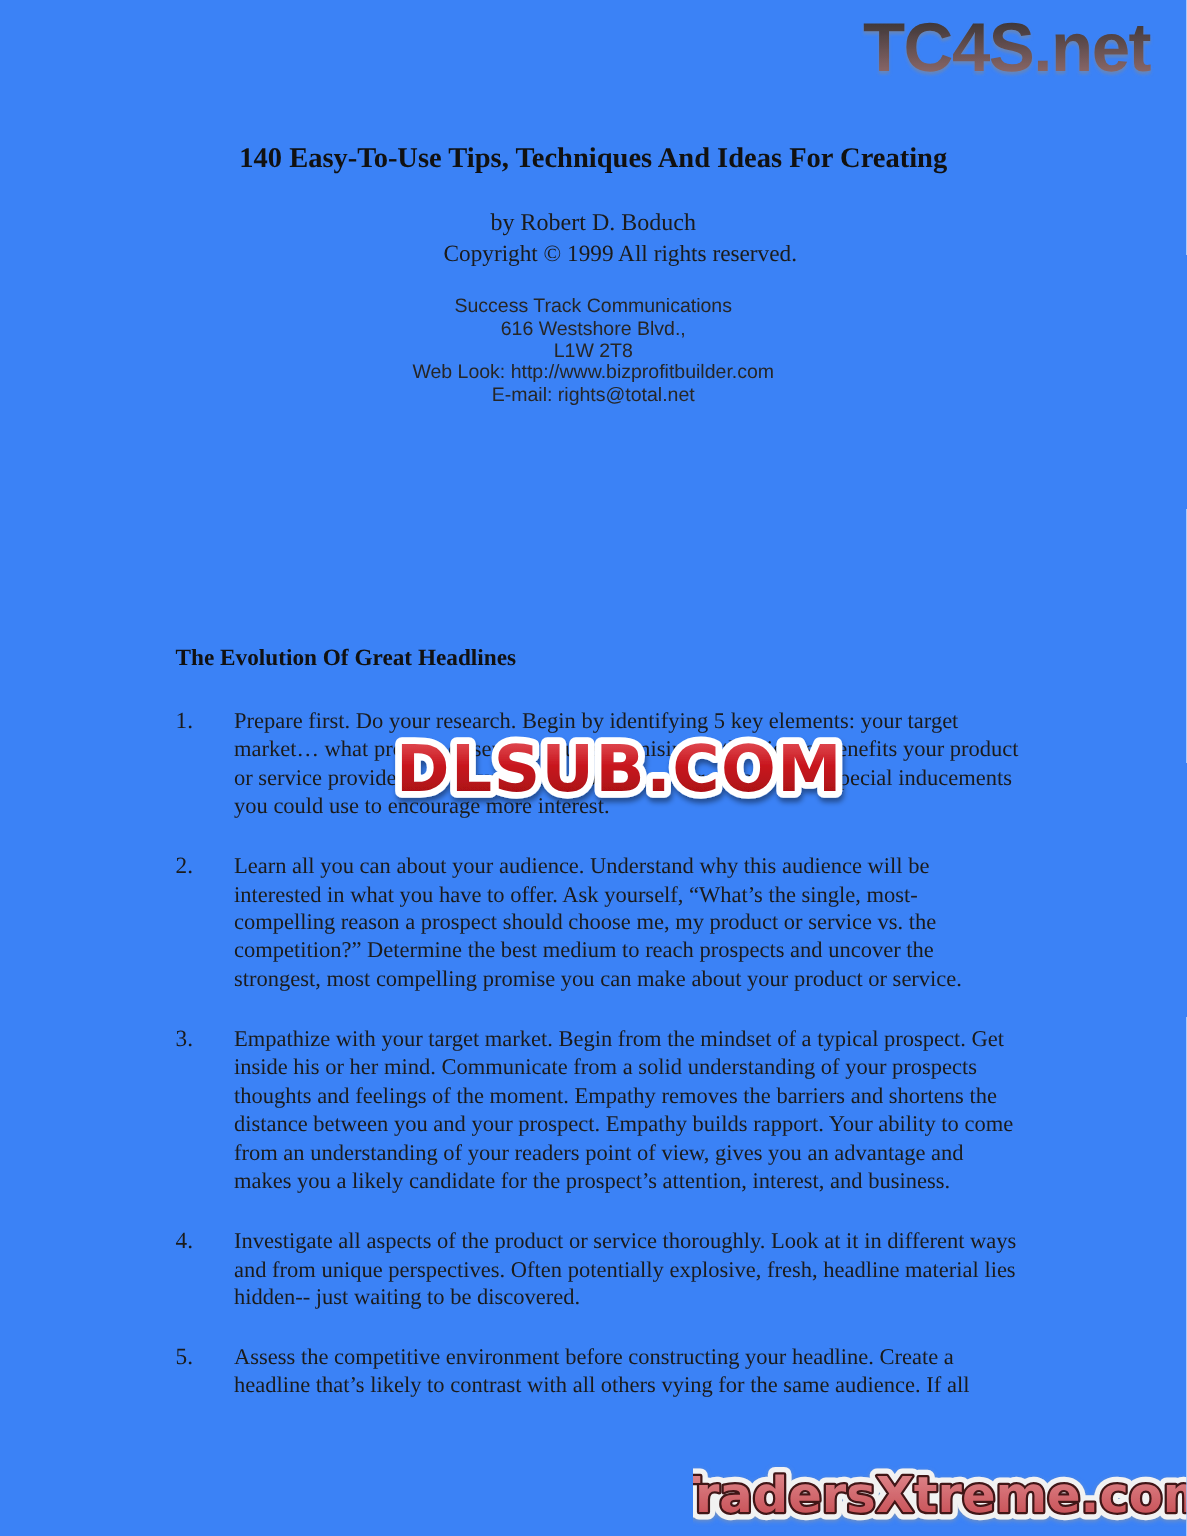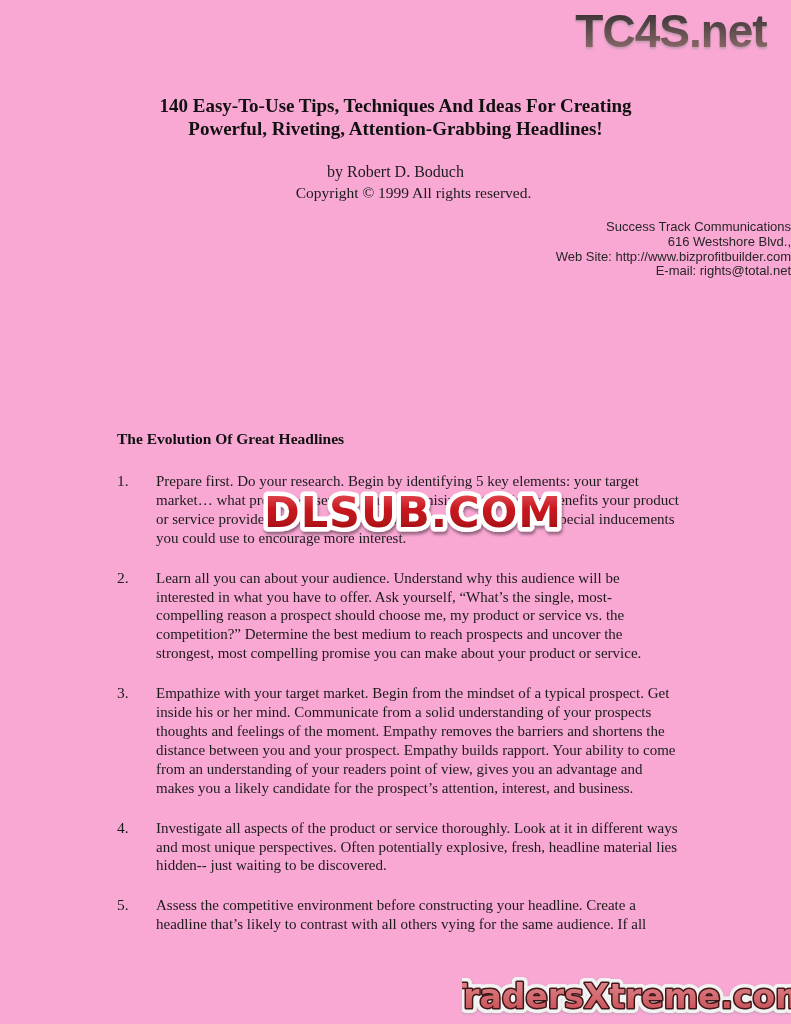--- a/index.html
+++ b/index.html
@@ -1,20 +1,20 @@
 <!DOCTYPE html>
 <html><head>
 <meta charset="utf-8">
 <style>
   * { margin:0; padding:0; box-sizing:border-box; }
   html,body { background:#ffffff; }
   .page {
     position:relative;
     width:791px; height:1024px;
-    background:#f9a8d4;
+    background:#3b82f6;
     overflow:hidden;
     font-family:"Liberation Serif", serif;
     color:#1b1b1b;
   }
 
   
   .tc4s-wrap { position:absolute; top:2px; right:0; }
   .tc4s-text {
     font-family:"Liberation Sans", sans-serif;
     font-weight:bold;
@@ -43,21 +43,20 @@
     font-size:15.5px;
     line-height:18px;
     margin-left:36px;
   }
   .contact {
     margin-top:18px;
     font-family:"Liberation Sans", sans-serif;
     font-size:13px;
     line-height:14.8px;
     color:#262626;
-    text-align:right;
   }
 
   
   .main {
     position:absolute;
     left:117px; top:430px;
     width:562px;
   }
   .section-heading {
     font-weight:bold;
@@ -107,29 +106,29 @@
       <filter id="f-tc4s" x="-20%" y="-20%" width="140%" height="160%">
         <feDropShadow dx="0" dy="2" stdDeviation="1.2" flood-color="#888888" flood-opacity="0.5"></feDropShadow>
       </filter>
     </defs>
     <text class="tc4s-text" x="118" y="45" text-anchor="middle" fill="url(#g-tc4s)" filter="url(#f-tc4s)">TC4S.net</text>
   </svg>
 
   <div class="title-block">
     <div class="doc-title">
       <div>140 Easy-To-Use Tips, Techniques And Ideas For Creating</div>
-      <div>Powerful, Riveting, Attention-Grabbing Headlines!</div>
     </div>
     <div class="byline">by Robert D. Boduch</div>
     <div class="copyright">Copyright © 1999 All rights reserved.</div>
 
     <div class="contact">
       <div>Success Track Communications</div>
       <div>616 Westshore Blvd.,</div>
-      <div>Web Site: http://www.bizprofitbuilder.com</div>
+      <div>L1W 2T8</div>
+      <div>Web Look: http://www.bizprofitbuilder.com</div>
       <div>E-mail: rights@total.net</div>
     </div>
   </div>
 
   <div class="main">
     <div class="section-heading">The Evolution Of Great Headlines</div>
 
     <div class="tip">
       <span class="num">1.</span>
       <span class="tip-text">Prepare first. Do your research. Begin by identifying 5 key elements: your target market… what product or service you're promising… the biggest benefits your product or service provides… who your main competitors are… and what special inducements you could use to encourage more interest.</span>
@@ -140,21 +139,21 @@
       <span class="tip-text">Learn all you can about your audience. Understand why this audience will be interested in what you have to offer. Ask yourself, “What’s the single, most-compelling reason a prospect should choose me, my product or service vs. the competition?” Determine the best medium to reach prospects and uncover the strongest, most compelling promise you can make about your product or service.</span>
     </div>
 
     <div class="tip">
       <span class="num">3.</span>
       <span class="tip-text">Empathize with your target market. Begin from the mindset of a typical prospect. Get inside his or her mind. Communicate from a solid understanding of your prospects thoughts and feelings of the moment. Empathy removes the barriers and shortens the distance between you and your prospect. Empathy builds rapport. Your ability to come from an understanding of your readers point of view, gives you an advantage and makes you a likely candidate for the prospect’s attention, interest, and business.</span>
     </div>
 
     <div class="tip">
       <span class="num">4.</span>
-      <span class="tip-text">Investigate all aspects of the product or service thoroughly. Look at it in different ways and most unique perspectives. Often potentially explosive, fresh, headline material lies hidden-- just waiting to be discovered.</span>
+      <span class="tip-text">Investigate all aspects of the product or service thoroughly. Look at it in different ways and from unique perspectives. Often potentially explosive, fresh, headline material lies hidden-- just waiting to be discovered.</span>
     </div>
 
     <div class="tip">
       <span class="num">5.</span>
       <span class="tip-text">Assess the competitive environment before constructing your headline. Create a headline that’s likely to contrast with all others vying for the same audience. If all</span>
     </div>
   </div>
 
   <svg class="watermark" width="330" height="62" viewBox="0 0 330 62">
     <defs>

